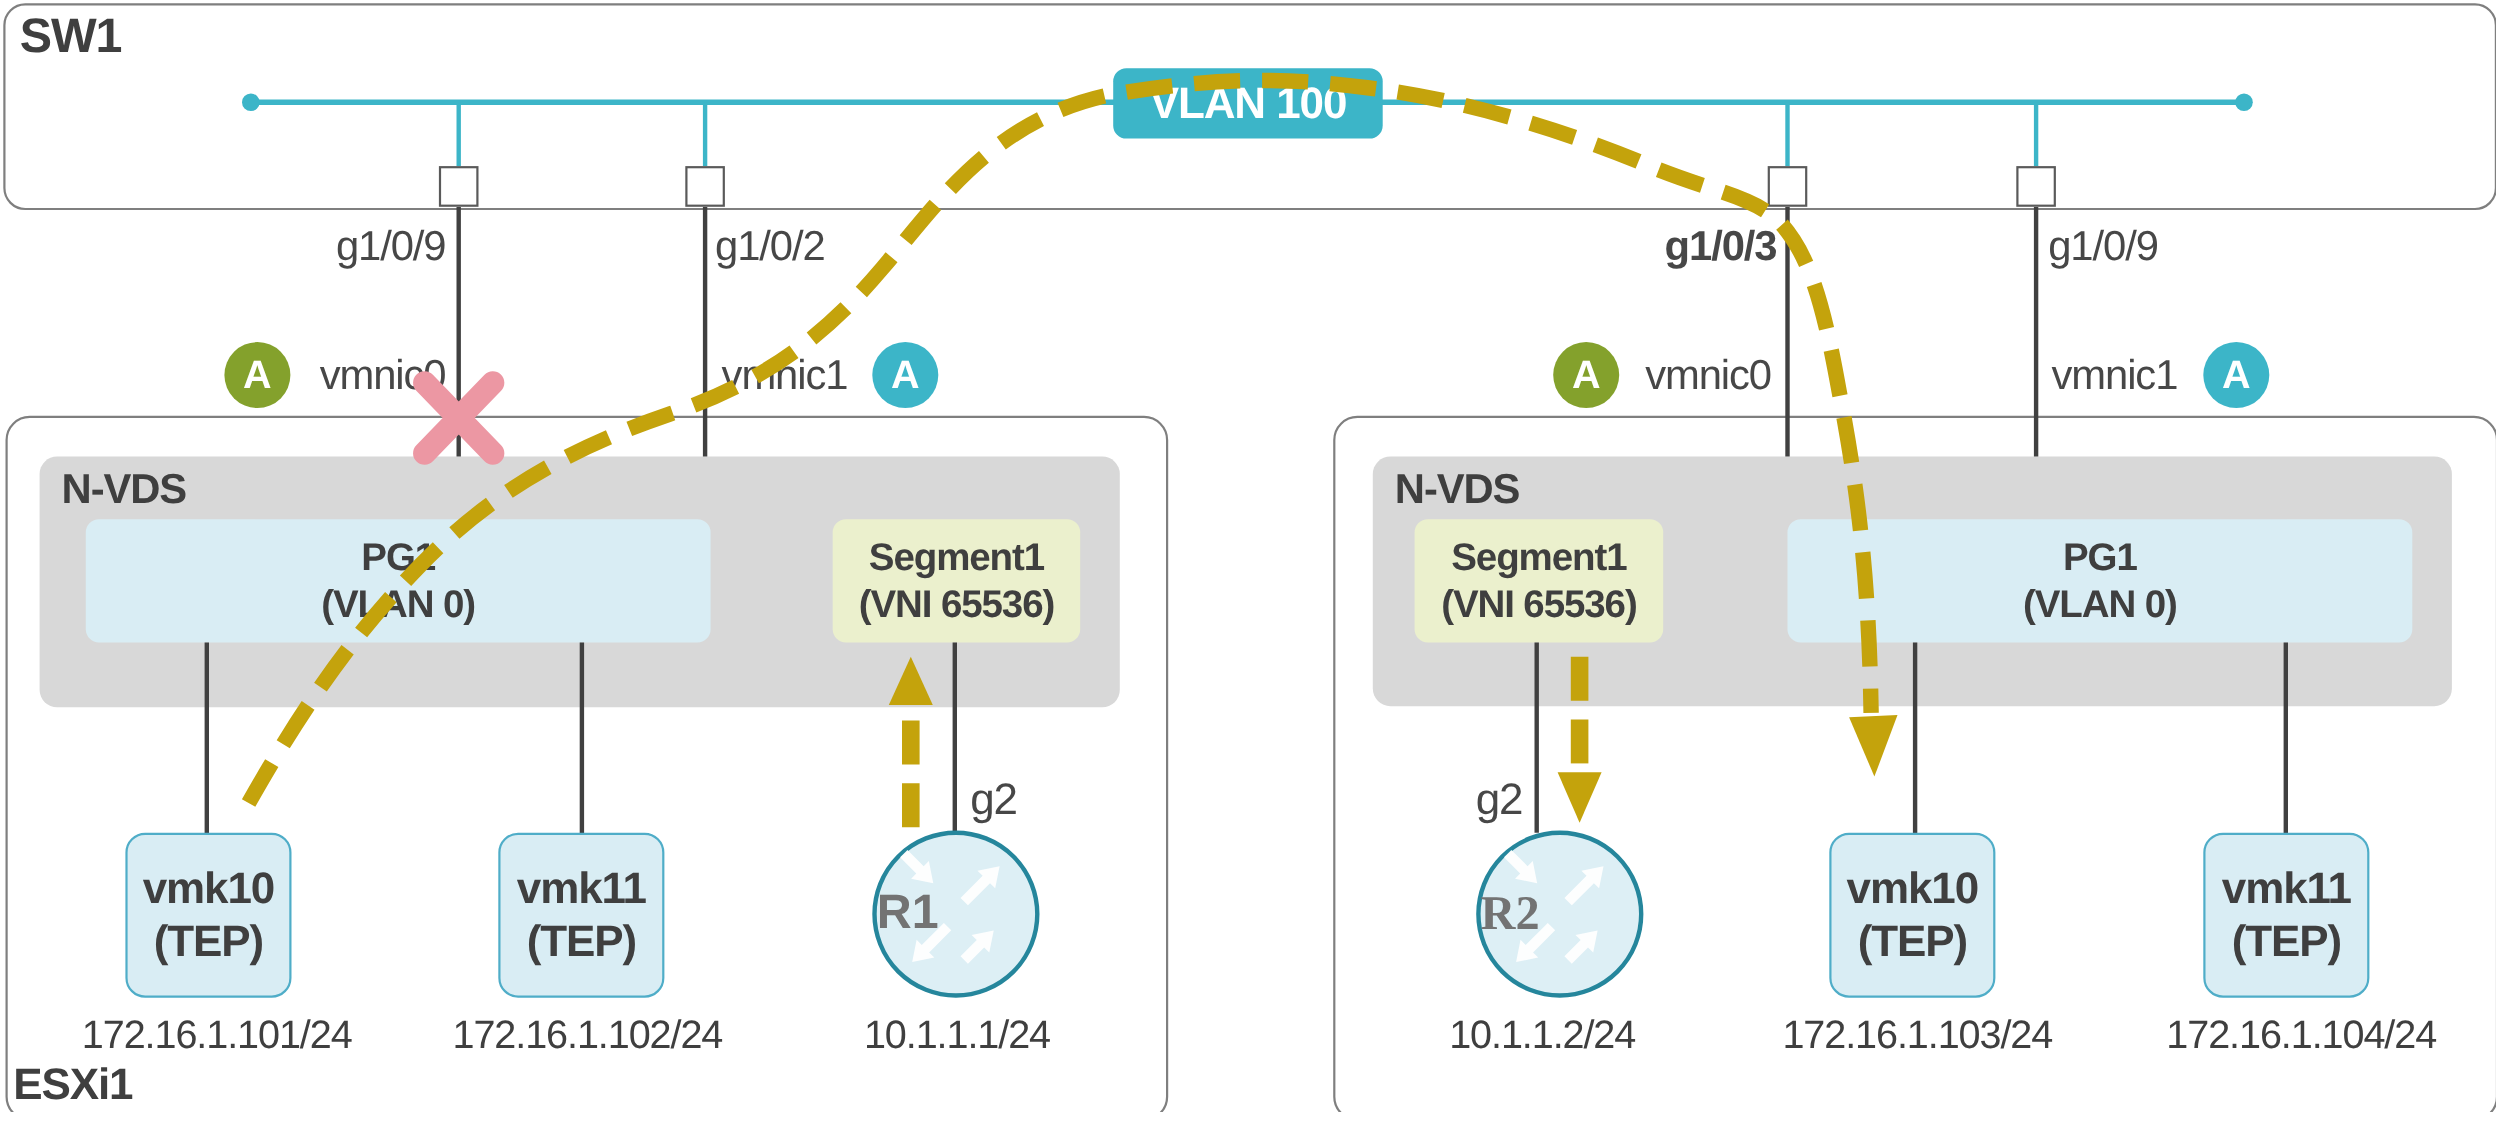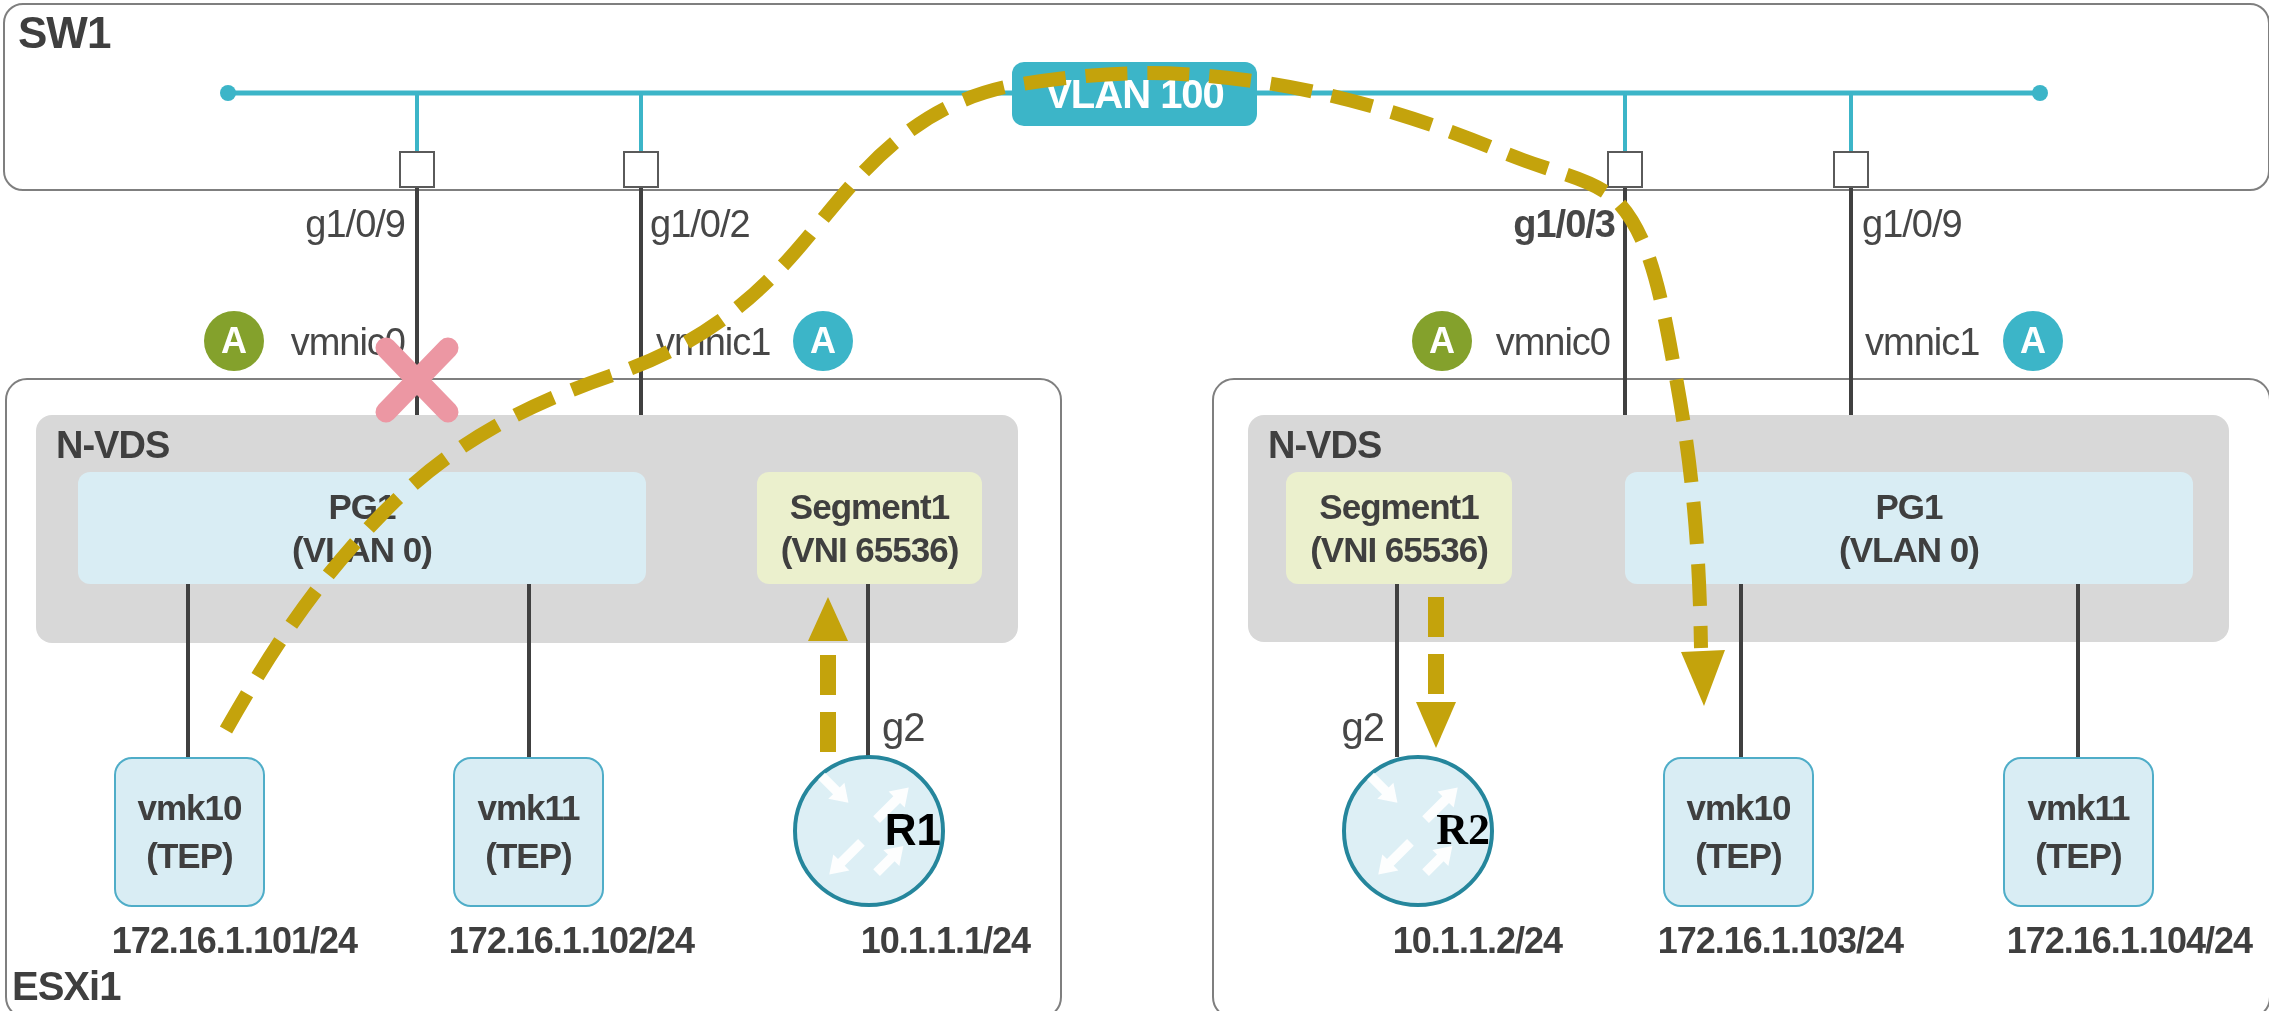--- a/index.html
+++ b/index.html
@@ -13,33 +13,33 @@
   .nvds-lbl{position:absolute;font-weight:bold;font-size:38px;color:#3f3f3f;letter-spacing:-1px;z-index:3;}
   
   .pg{position:absolute;top:472px;height:112px;border-radius:12px;z-index:1;
       display:flex;flex-direction:column;align-items:center;justify-content:center;
       font-weight:bold;font-size:35px;line-height:43px;letter-spacing:-1px;text-align:center;}
   .pg.blue{background:#d9edf4;}
   .pg.yellow{background:#ebf0cd;}
   
   .vmk{position:absolute;top:757px;width:151px;height:150px;background:#d9edf4;border:2px solid #4fadc8;
        border-radius:18px;z-index:3;display:flex;flex-direction:column;align-items:center;justify-content:center;
-       font-weight:bold;font-size:35px;line-height:48px;letter-spacing:-1px;box-sizing:border-box;}
+       font-weight:bold;font-size:40px;line-height:48px;letter-spacing:-1px;box-sizing:border-box;}
   
   .router{position:absolute;top:755px;width:152px;height:152px;border-radius:50%;background:#ddeff5;
           border:4px solid #25869c;box-sizing:border-box;z-index:3;}
-  .router .rlbl{position:absolute;left:0;right:0;top:50%;transform:translateY(-52%);text-align:right;
-          font-weight:bold;font-size:44px;color:#000000;z-index:2;}
+  .router .rlbl{position:absolute;left:0;right:0;top:50%;transform:translateY(-52%);text-align:left;
+          font-weight:bold;font-size:44px;color:#737373;z-index:2;}
   .router svg{position:absolute;inset:0;z-index:1;}
   
   .portlbl{position:absolute;top:203px;font-size:38px;color:#474747;letter-spacing:-1px;z-index:3;}
   .niclbl{position:absolute;top:321px;font-size:38px;color:#474747;letter-spacing:-1px;z-index:3;}
   .g2lbl{position:absolute;top:705px;font-size:40px;color:#474747;letter-spacing:-1px;z-index:3;}
-  .iplbl{position:absolute;top:920px;width:320px;text-align:right;font-size:36px;color:#3f3f3f;
-         letter-spacing:-1px;z-index:3;font-weight:bold;}
+  .iplbl{position:absolute;top:920px;width:320px;text-align:center;font-size:36px;color:#3f3f3f;
+         letter-spacing:-1px;z-index:3;}
   
   .badge{position:absolute;top:311px;width:60px;height:60px;border-radius:50%;z-index:3;
          display:flex;align-items:center;justify-content:center;color:#fff;font-weight:bold;font-size:36px;}
   .badge.green{background:#84a12c;}
   .badge.teal{background:#3cb5c8;}
   
   .port{position:absolute;top:151px;width:36px;height:37px;background:#ffffff;border:2px solid #5a5a5a;
         box-sizing:border-box;z-index:3;}
   
   .vlanbadge{position:absolute;left:1012px;top:62px;width:245px;height:64px;border-radius:12px;

